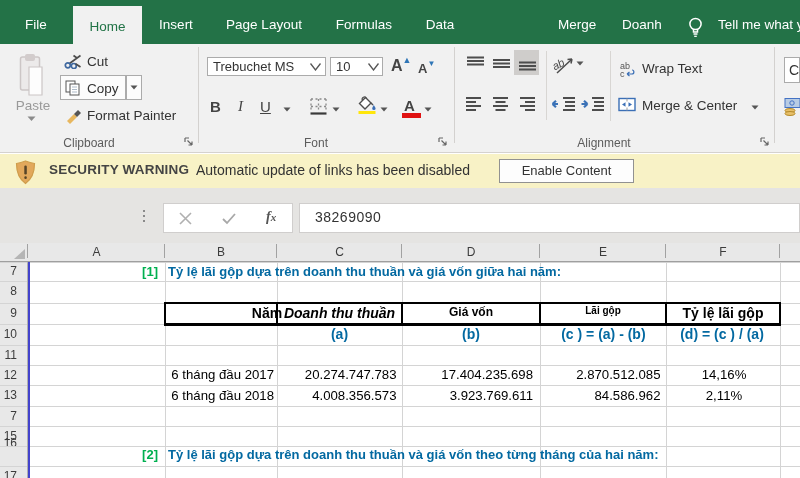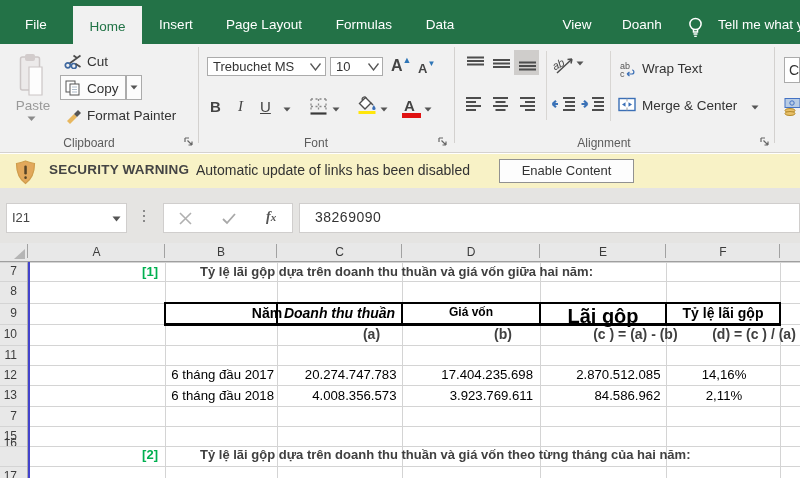--- a/index.html
+++ b/index.html
@@ -31,36 +31,36 @@
 
 #grid { position:absolute; left:0; top:243px; width:800px; height:235px; background:#fff; }
 #colhead { position:absolute; left:0; top:0; width:800px; height:18.5px; background:#e8e8e8; border-bottom:1px solid #9f9f9f; z-index:2; }
 .chl { position:absolute; top:0; height:18px; line-height:18px; font-size:12px; color:#3c3c3c; text-align:center; }
 .chtick { position:absolute; top:1px; width:1px; height:14px; background:#a2a2a2; }
 #rowhead { position:absolute; left:0; top:0; width:28px; height:235px; background:#e8e8e8; }
 .rhn { position:absolute; left:0; width:17px; height:19.75px; line-height:19.75px; font-size:12px; color:#3c3c3c; text-align:right; }
 .gh { position:absolute; background:#d4d4d4; height:1px; }
 .gv { position:absolute; background:#d4d4d4; width:1px; }
 .cell { position:absolute; font-size:13.2px; color:#000; white-space:nowrap; }
-.blue { color:#404040; font-weight:bold; font-size:13px;margin-left:32px; }
+.blue { color:#0369a1; font-weight:bold; font-size:13px; }
 .f14 { font-size:14px; }
 .green { color:#00b050; font-weight:bold; font-size:13px; }
 </style>
 </head>
 <body>
 <div id="app">
 
   <div id="tabbar">
     <div class="tab" style="left:22px;width:28px;">File</div>
     <div id="hometab">Home</div>
     <div class="tab" style="left:156px;width:40px;">Insert</div>
     <div class="tab" style="left:222px;width:84px;">Page Layout</div>
     <div class="tab" style="left:332px;width:64px;">Formulas</div>
     <div class="tab" style="left:422px;width:36px;">Data</div>
-    <div class="tab" style="left:558px;width:38px;">View</div>
+    <div class="tab" style="left:558px;width:38px;">Merge</div>
     <div class="tab" style="left:622px;width:36px;">Doanh</div>
     <div class="tab" style="left:718px;width:120px;text-align:left;">Tell me what you</div>
     <svg class="abs" style="left:688px;top:17px;" width="15" height="21" viewBox="0 0 15 21">
       <circle cx="7.5" cy="7" r="5.6" fill="none" stroke="#fff" stroke-width="1.5"></circle>
       <path d="M5.5 12 V15 H9.5 V12" fill="none" stroke="#fff" stroke-width="1.5"></path>
       <line x1="5.5" y1="17" x2="9.5" y2="17" stroke="#fff" stroke-width="1.5"></line>
       <line x1="6.2" y1="19.3" x2="8.8" y2="19.3" stroke="#fff" stroke-width="1.3"></line>
     </svg>
   </div>
 
@@ -234,26 +234,20 @@
       <path d="M2.5 3.5 C6 3 9 2 11.5 1 C14 2 17 3 20.5 3.5 C20.5 11.5 18.5 18.5 11.5 23.5 C4.5 18.5 2.5 11.5 2.5 3.5 Z" fill="#e2a85c" stroke="#cf9d4c" stroke-width="1.2"></path>
       <rect x="10.3" y="5.5" width="2.5" height="9" rx="1.2" fill="#574427"></rect>
       <rect x="10.3" y="16.3" width="2.5" height="2.7" rx="1.2" fill="#574427"></rect>
     </svg>
     <span class="abs" style="left:49px;top:8px;font-size:13.5px;font-weight:bold;letter-spacing:0.2px;color:#444;">SECURITY WARNING</span>
     <span class="abs" style="left:196px;top:8px;font-size:14px;color:#333;">Automatic update of links has been disabled</span>
     <div id="enablebtn">Enable Content</div>
   </div>
 
   <div id="fbar">
-    <div class="fbox" style="left:6px;width:121px;">
-      <span class="abs" style="left:5px;top:6px;font-size:13px;color:#444;">I21</span>
-      <svg class="abs" style="left:105px;top:12px;" width="9" height="6" viewBox="0 0 9 6">
-          <path d="M0.5 0.5 L8.5 0.5 L4.5 5.5 Z" fill="#555"></path>
-        </svg>
-    </div>
     <div class="abs" style="left:143px;top:22px;width:2px;height:2px;background:#8a8a8a;"></div>
     <div class="abs" style="left:143px;top:27px;width:2px;height:2px;background:#8a8a8a;"></div>
     <div class="abs" style="left:143px;top:32px;width:2px;height:2px;background:#8a8a8a;"></div>
     <div class="fbox" style="left:163px;width:130px;">
       <svg class="abs" style="left:15px;top:8px;" width="13" height="13" viewBox="0 0 13 13">
           <path d="M1 1 L12 12 M12 1 L1 12" stroke="#b0b0b0" stroke-width="1.6"></path>
         </svg>
       <svg class="abs" style="left:58px;top:8px;" width="14" height="13" viewBox="0 0 14 13">
           <path d="M1 7 L5 11 L13 2" stroke="#a8a8a8" stroke-width="1.8" fill="none"></path>
         </svg>
@@ -315,21 +309,21 @@
         <div class="gv" style="left: 666px; top: 18.5px; height: 216.5px;"></div>
         <div class="gv" style="left: 780px; top: 18.5px; height: 216.5px;"></div>
         <div class="gv" style="left: 27px; top: 18.5px; height: 216.5px; background: rgb(176, 176, 176);"></div>
       </div>
     <div id="cells">
         <div class="cell green" style="top: 21.4px; right: 642px;">[1]</div>
         <div class="cell blue" style="top: 21.4px; left: 168px;">Tỷ lệ lãi gộp dựa trên doanh thu thuần và giá vốn giữa hai năm:</div>
         <div class="cell " style="font-weight: bold; font-size: 14px; top: 62.1px; left: 221px; transform: translateX(-50%); margin-left: 46px;">Năm</div>
         <div class="cell " style="font-weight: bold; font-size: 14px; top: 62.1px; left: 339.5px; transform: translateX(-50%); font-style: italic;">Doanh thu thuần</div>
         <div class="cell " style="font-weight: bold; font-size: 12px; top: 62.1px; left: 471px; transform: translateX(-50%);">Giá vốn</div>
-        <div class="cell " style="font-weight: bold; font-size: 20px; top: 62.1px; left: 603px; transform: translateX(-50%);">Lãi gộp</div>
+        <div class="cell " style="font-weight: bold; font-size: 10px; top: 62.1px; left: 603px; transform: translateX(-50%);">Lãi gộp</div>
         <div class="cell " style="font-weight: bold; font-size: 14px; top: 62.1px; left: 723px; transform: translateX(-50%);">Tỷ lệ lãi gộp</div>
         <div class="cell blue f14" style="top: 82.9px; left: 339.5px; transform: translateX(-50%);">(a)</div>
         <div class="cell blue f14" style="top: 82.9px; left: 471px; transform: translateX(-50%);">(b)</div>
         <div class="cell blue f14" style="top: 82.9px; left: 603.4px; transform: translateX(-50%);">(c ) = (a) - (b)</div>
         <div class="cell blue f14" style="top: 82.9px; left: 722px; transform: translateX(-50%);">(d) = (c ) / (a)</div>
         <div class="cell " style="top: 124.2px; right: 526px;">6 tháng đầu 2017</div>
         <div class="cell " style="top: 124.2px; right: 403.5px;">20.274.747.783</div>
         <div class="cell " style="top: 124.2px; right: 267px;">17.404.235.698</div>
         <div class="cell " style="top: 124.2px; right: 139.5px;">2.870.512.085</div>
         <div class="cell " style="top: 124.2px; left: 724px; transform: translateX(-50%);">14,16%</div>

